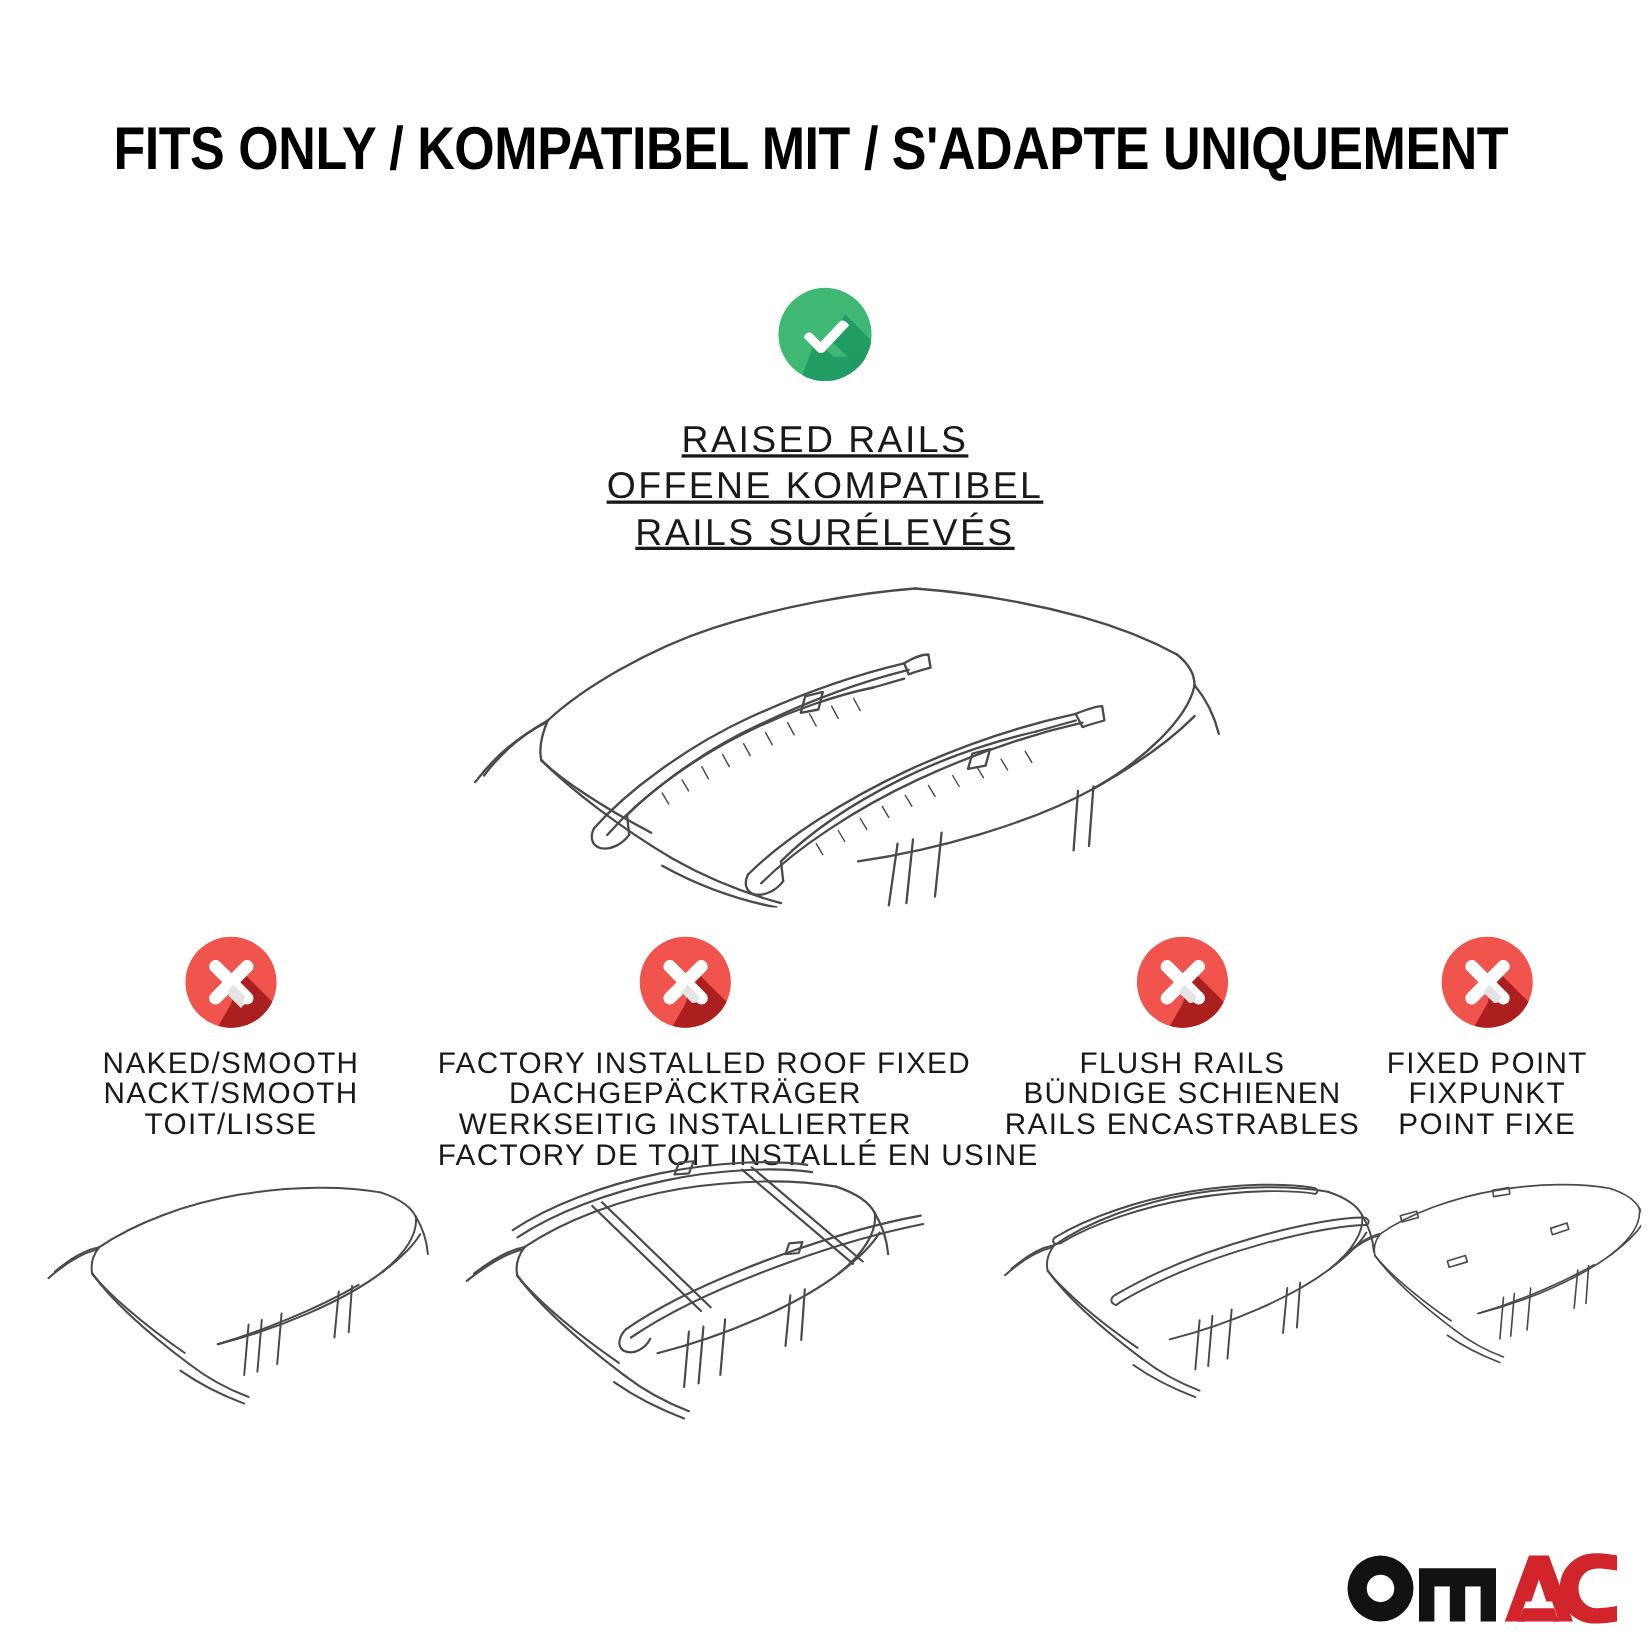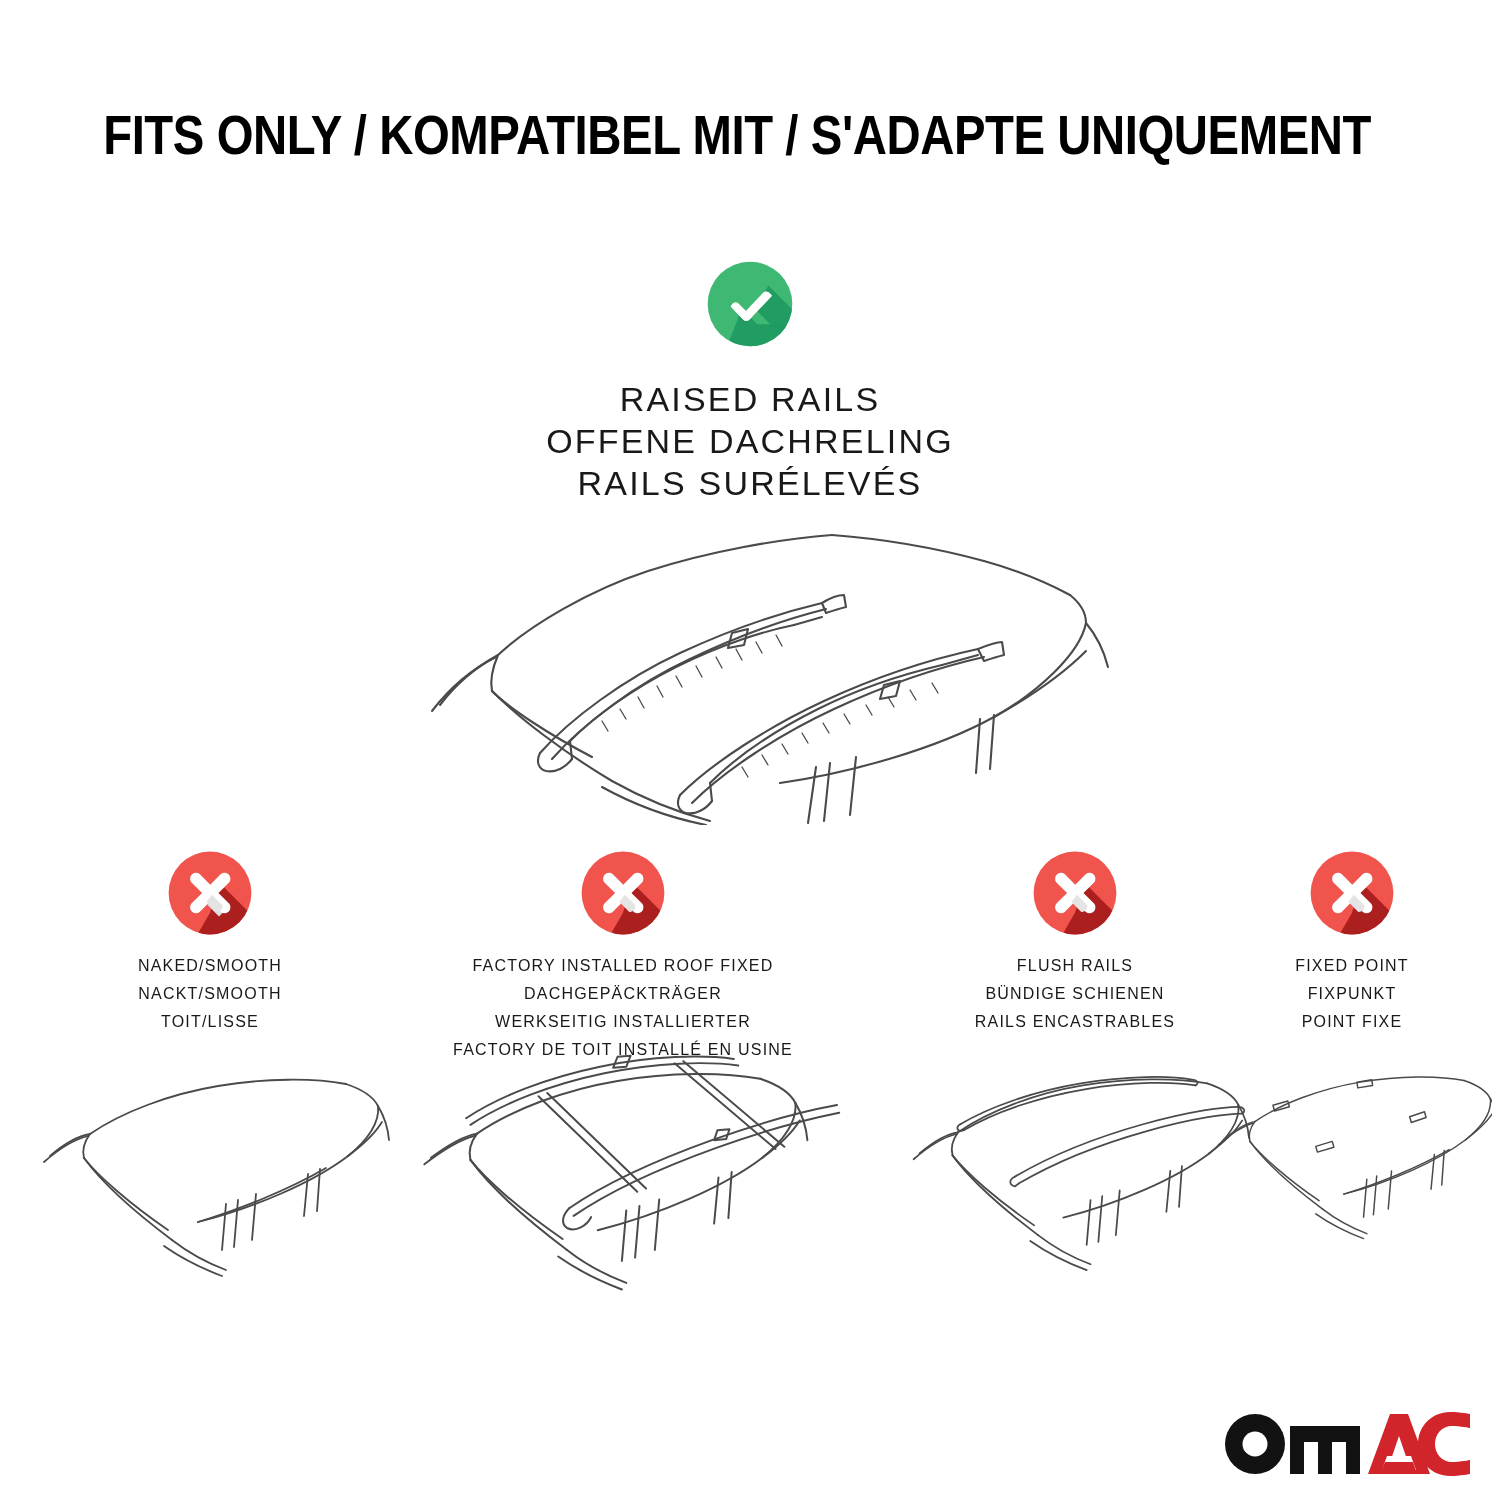--- a/index.html
+++ b/index.html
@@ -55,20 +55,21 @@
   .icon-badge svg { display: block; width: 92px; height: 92px; }
 
   .primary-caption {
     margin-top: 24px;
     font-size: 34px;
     line-height: 42px;
     letter-spacing: 2.2px;
     font-weight: 400;
     color: #191919;
     white-space: nowrap;
+    text-decoration: underline;
   }
 
   
   .hero-drawing {
     position: absolute;
     left: 380px;
     top: 505px;
     width: 740px;
     height: 320px;
   }
@@ -88,21 +89,21 @@
     text-align: center;
   }
   .cell-icon {
     height: 96px;
   }
   .cell-icon .icon-badge,
   .cell-icon .icon-badge svg { width: 90px; height: 90px; }
 
   .cell-caption {
     margin-top: 8px;
-    font-size: 16px;
+    font-size: 27px;
     line-height: 28px;
     letter-spacing: 1.2px;
     font-weight: 400;
     color: #191919;
     white-space: nowrap;
   }
   .cell-drawing {
     position: absolute;
     left: 0;
     width: 100%;
@@ -153,21 +154,21 @@
       </g>
       <path d="M30.5 50.5 L29 52.5 L42.5 66.5 A4.5 4.5 0 0 0 49.5 66.5 L73 41 L70 37.5
                A4.2 4.2 0 0 0 64.5 37.5 L45.5 57.5 L37 49.5 A4.5 4.5 0 0 0 30.5 50.5 Z" fill="#FFFFFF"></path>
       <path d="M30 51.2 A4.6 4.6 0 0 1 37.2 49.2 L46 58.2 L64.8 38.2
                A4.4 4.4 0 0 1 71.6 38.4 L74 41 L49.6 66.8 A4.8 4.8 0 0 1 42.4 66.8 L29.4 53.2 Z" fill="#FFFFFF"></path>
     </svg>
   </span>
 
   <div class="primary-caption">
     <div>RAISED RAILS</div>
-    <div>OFFENE DACHRELING</div>
+    <div>OFFENE KOMPATIBEL</div>
     <div>RAILS SURÉLEVÉS</div>
   </div>
 </div>
 
 <div class="hero-drawing">
   <svg viewBox="0 0 740 320" xmlns="http://www.w3.org/2000/svg" fill="none" stroke="#4A4A4A" stroke-width="2.1" stroke-linecap="round" stroke-linejoin="round">
 
     <path d="M118 150 C150 120 210 85 268 66 C330 46 400 34 452 30"></path>
     <path d="M452 30 C505 34 560 44 604 56"></path>
     <path d="M604 56 C640 66 668 78 690 90"></path>

